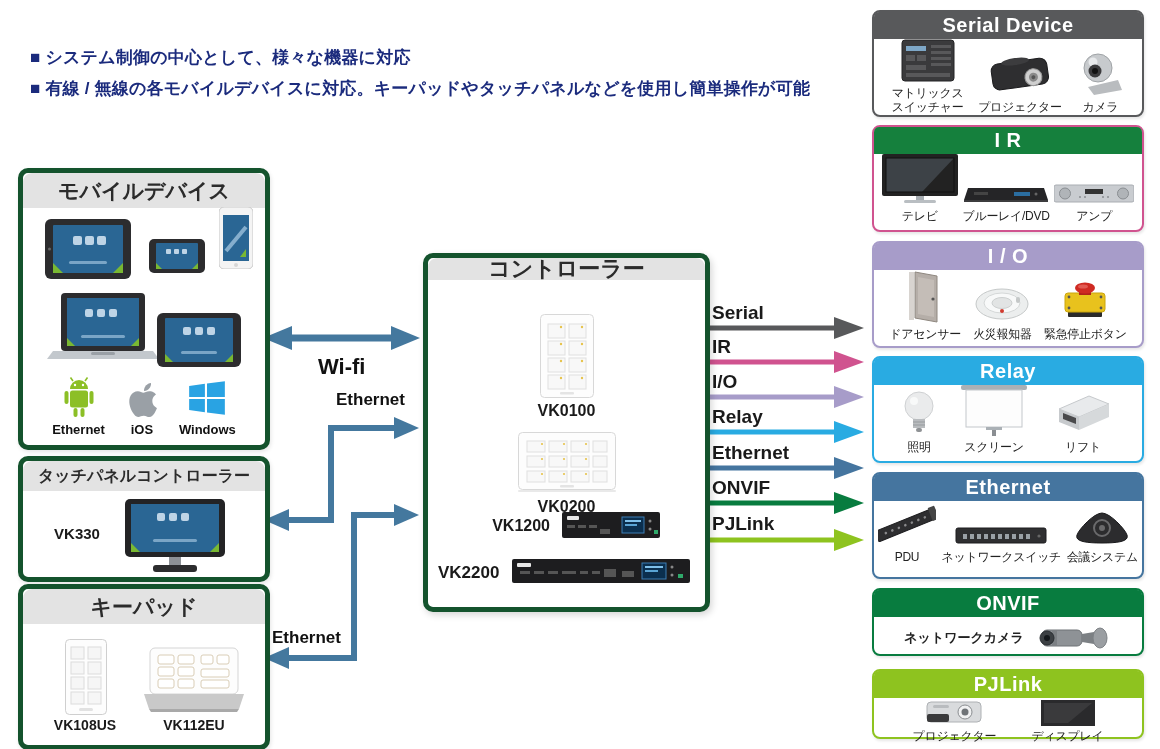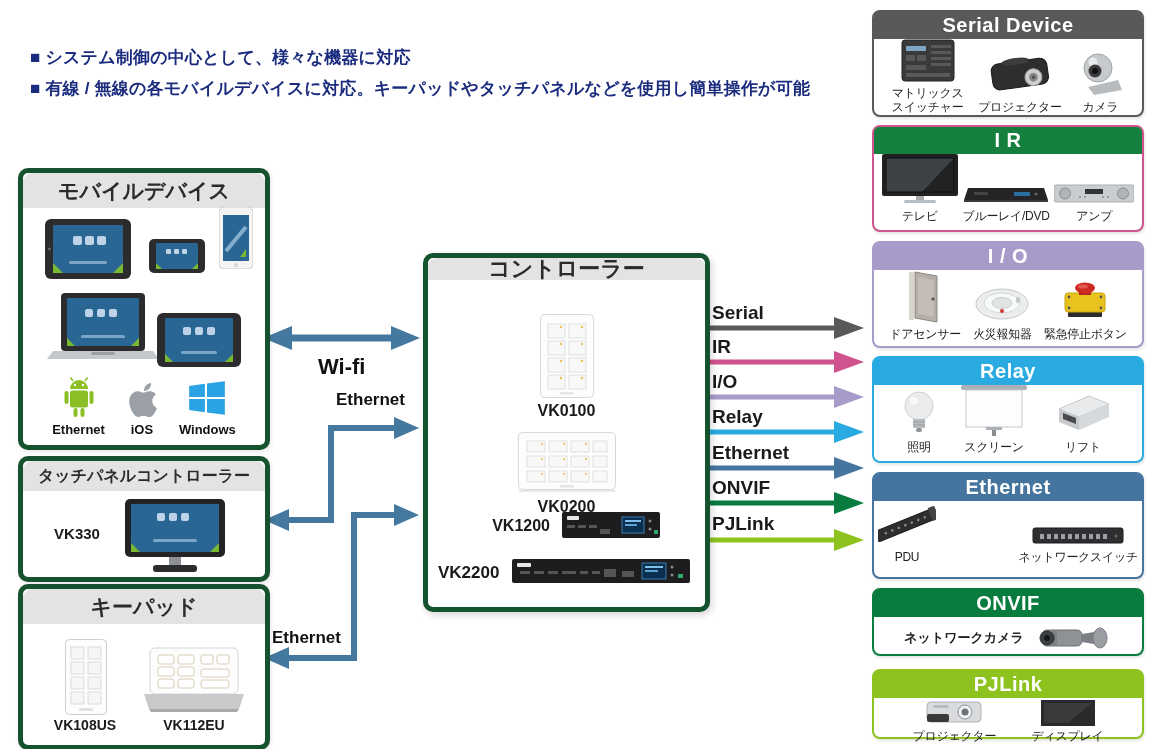--- a/index.html
+++ b/index.html
@@ -584,20 +584,28 @@
               <rect x="44" y="9" width="4" height="5"></rect>
             <rect x="51" y="9" width="4" height="5"></rect>
               <rect x="58" y="9" width="4" height="5"></rect>
             <rect x="65" y="9" width="4" height="5"></rect>
               <rect x="72" y="9" width="4" height="5"></rect>
           </g>
           <circle cx="85" cy="11" r="1.6" fill="#666"></circle>
         </svg>
         <div class="cap">ネットワークスイッチ</div>
       </div>
+      <div class="dev-item">
+        <svg width="64" height="38">
+          <path d="M32,4 C40,4 55,20 57,26 C59,32 50,34 32,34 C14,34 5,32 7,26 C9,20 24,4 32,4 Z" fill="#2c2c2e" stroke="#1a1a1c"></path>
+          <circle cx="32" cy="19" r="8" fill="none" stroke="#6a6a6c" stroke-width="2"></circle>
+          <circle cx="32" cy="19" r="3" fill="#6a6a6c"></circle>
+        </svg>
+        <div class="cap">会議システム</div>
+      </div>
     </div>
   </div>
 
   <div class="dev c-onvif" style="top:588px;height:68px">
     <div class="dev-h">ONVIF</div>
     <div class="onvif-row">
       <div class="onvif-cap">ネットワークカメラ</div>
       <svg width="76" height="34">
         <rect x="6" y="9" width="40" height="16" rx="5" fill="#8e9296" stroke="#6f7377"></rect>
         <rect x="16" y="9" width="5" height="16" fill="#7c8084"></rect>

